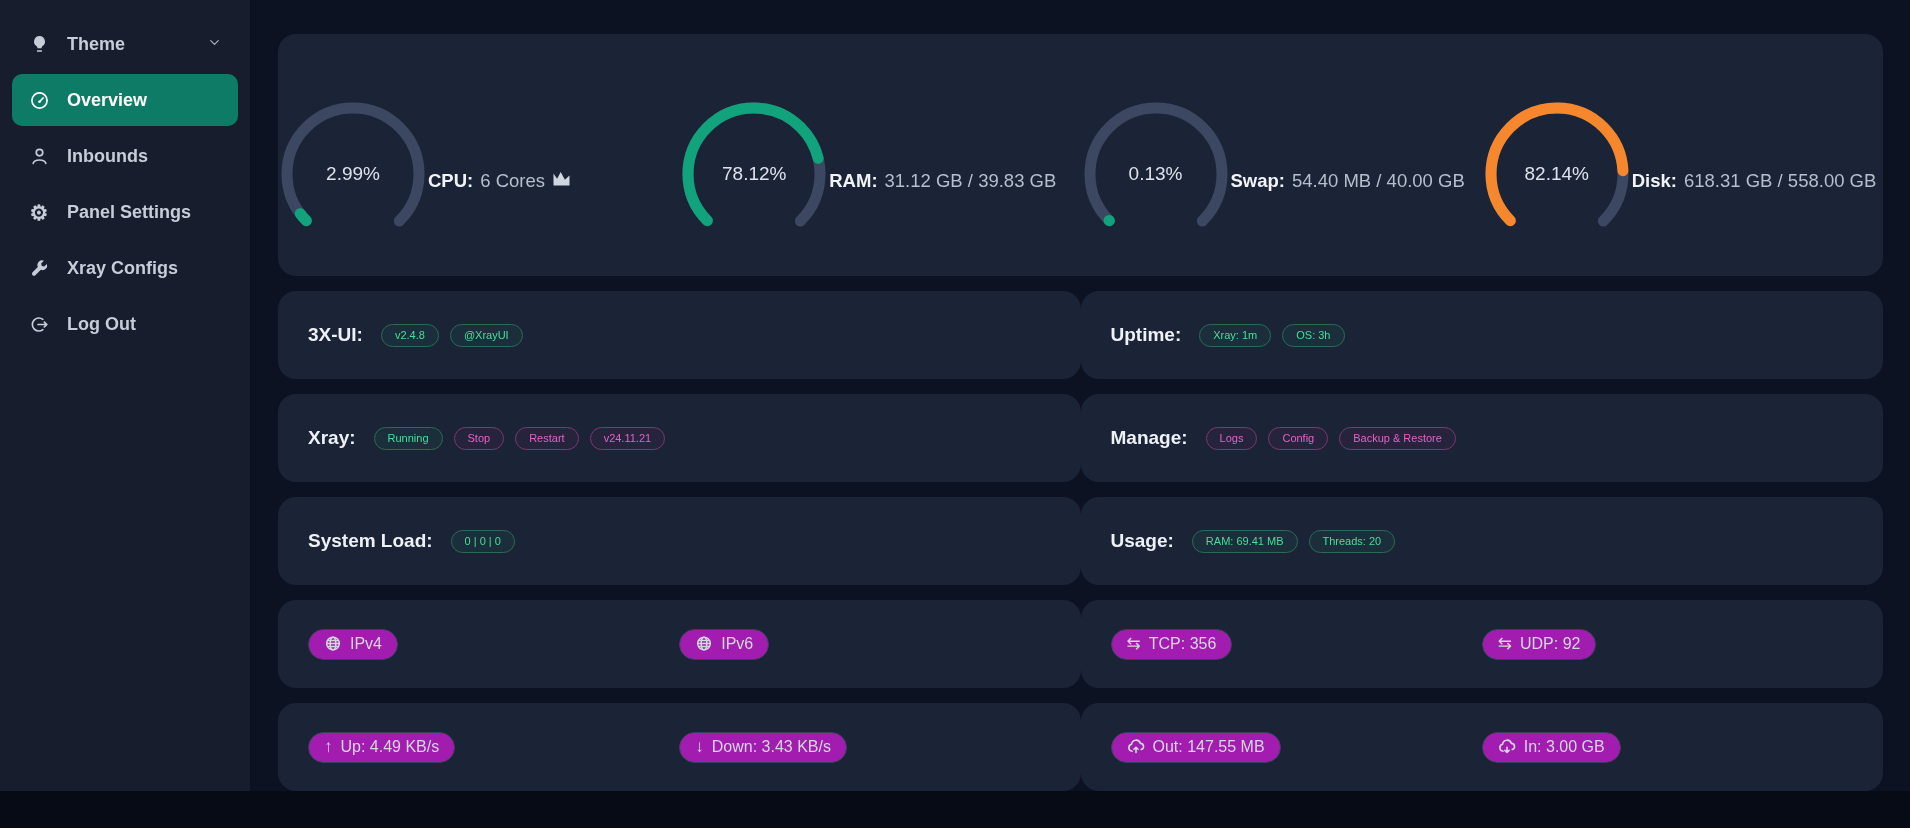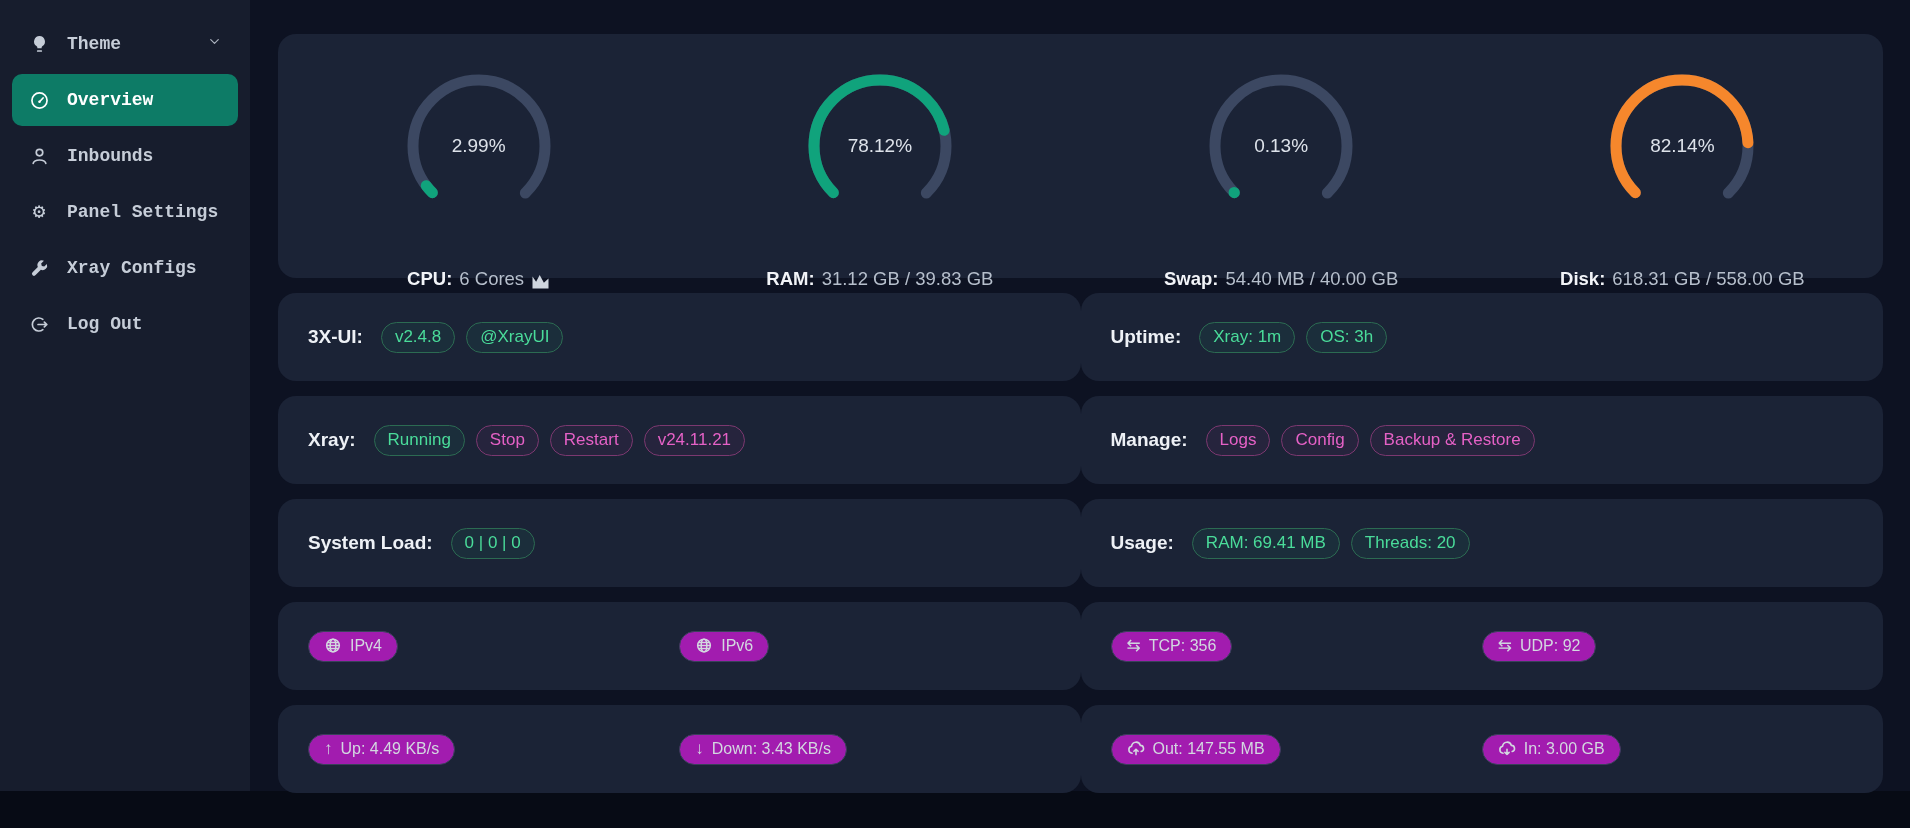--- a/index.html
+++ b/index.html
@@ -11,54 +11,54 @@
     color:#c8cfda;
   }
   .app { display:flex; height:791px; background:#0d1222; }
 
   
   .sidebar { width:250px; flex-shrink:0; background:#171d2d; padding-top:14px; }
   .side-item {
     display:flex; align-items:center; gap:17px;
     height:52px; margin:4px 12px; padding:0 16px;
     border-radius:10px; color:#c6cdd8; font-size:18px; font-weight:700;
-    cursor:pointer; white-space:nowrap;font-family:Liberation Mono, monospace;
+    cursor:pointer; white-space:nowrap;
   }
   .side-item.active { background:#0d7b66; color:#ffffff; }
   .side-item .ic { width:22px; height:22px; display:inline-flex; align-items:center; justify-content:center; flex-shrink:0; }
   .side-item .ic svg { width:21px; height:21px; }
   .side-item .chev { margin-left:auto; opacity:.85; }
   .side-item .chev svg { width:15px; height:15px; }
   .gear-glyph { font-size:21px; line-height:1; }
 
   
   main { flex:1; padding:34px 27px 0 28px; display:flex; flex-direction:column; gap:15px; }
   .panel { background:#1b2336; border-radius:18px; }
 
   
   .stats { height:244px; display:grid; grid-template-columns:repeat(4,1fr); padding-top:37px; }
-  .gauge-col { display:flex; flex-direction:column; align-items:center;gap:32px; }
+  .gauge-col { display:flex; align-items:center; }
   .gauge { position:relative; width:150px; height:150px; }
   .gauge svg { width:150px; height:150px; display:block; }
   .gauge circle { fill:none; stroke-width:11; stroke-linecap:round; }
   .gauge .track { stroke:#3c4862; }
   .gauge .pct {
     position:absolute; inset:0; display:flex; align-items:center; justify-content:center;
     color:#dde2ea; font-size:19px;
   }
-  .gauge-label { margin-top:15px; font-size:18.5px; color:#b6bfcc; display:flex; align-items:flex-end; gap:7px; }
+  .gauge-label { margin-top:15px; font-size:18.5px; color:#b6bfcc; display:flex; align-items:flex-start; gap:7px; }
   .gauge-label b { color:#f2f4f8; }
   .chart-ic svg { width:19px; height:17px; display:block; }
 
   
   .row { display:grid; grid-template-columns:1fr 1fr; }
   .card { height:88px; display:flex; align-items:center; padding:0 30px; gap:11px; }
   .card-label { font-size:19px; font-weight:700; color:#eef1f6; margin-right:7px; white-space:nowrap; }
   .pill {
-    font-size:17px; padding:4px 13px 5px; border-radius:999px; border:1px solid; white-space:nowrap;
+    font-size:11px; padding:4px 13px 5px; border-radius:999px; border:1px solid; white-space:nowrap;
   }
   .pill.green  { color:#4adc9a; border-color:#2c6b52; background:rgba(36,180,126,.08); }
   .pill.pink   { color:#e561c6; border-color:#7c3870; background:rgba(225,70,180,.06); }
   .pill.btn { cursor:pointer; }
   .card.split { display:grid; grid-template-columns:1fr 1fr; align-items:center; gap:0; }
   .tag {
     display:inline-flex; align-items:center; gap:8px;
     font-size:16px; color:#d3d8e0; border:1px solid #39415a; background:#a21caf;
     border-radius:999px; padding:5px 15px 6px; width:max-content;
   }

